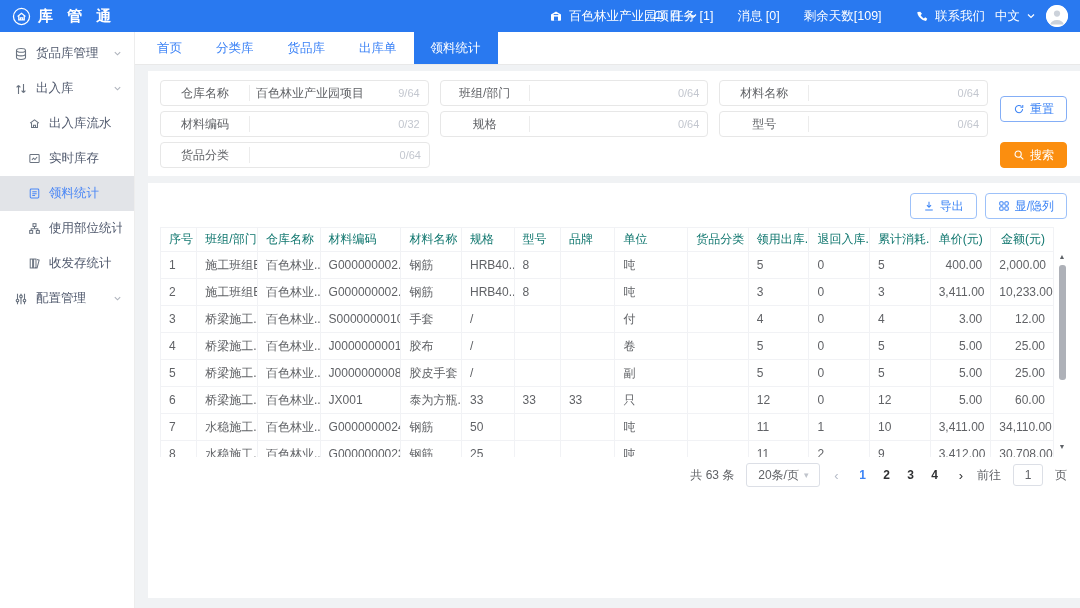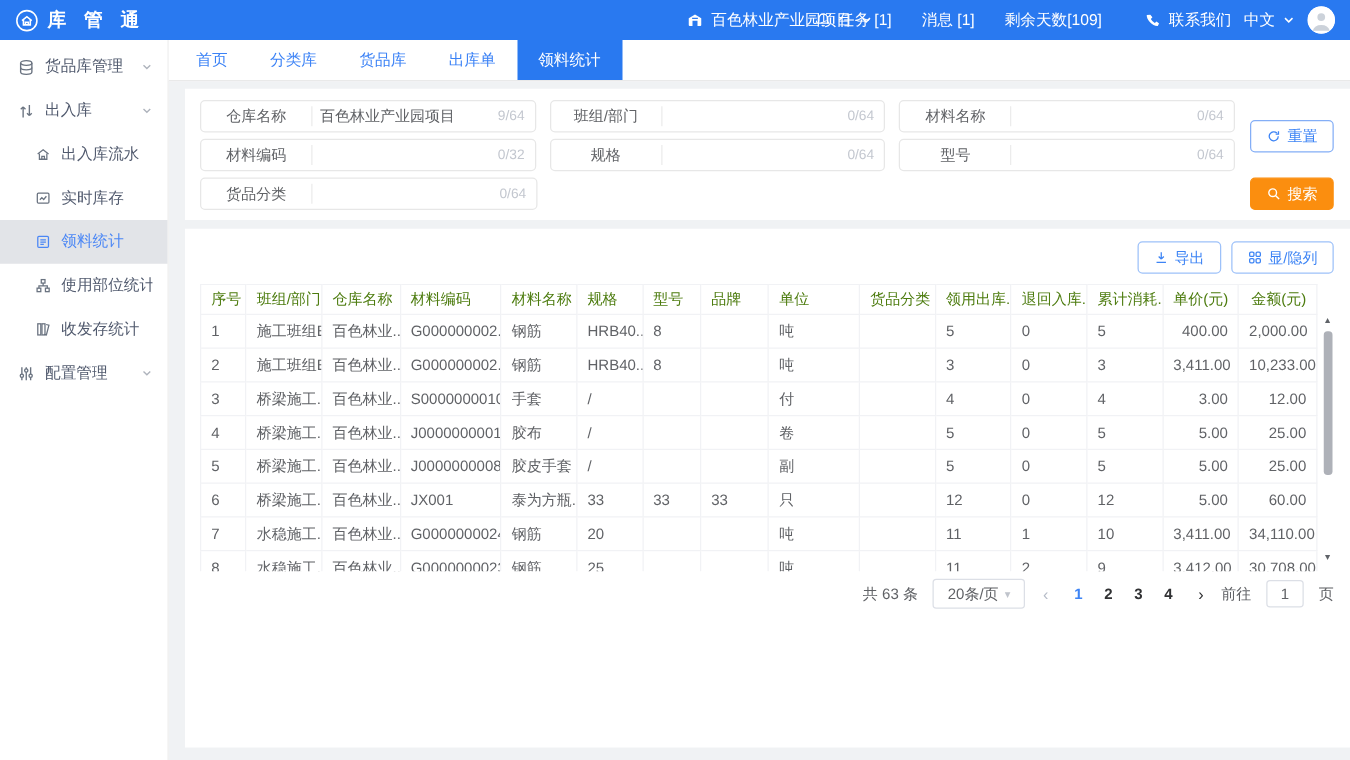--- a/index.html
+++ b/index.html
@@ -55,21 +55,21 @@
   .btn-reset { border: 1px solid #84aef6; color: #3d84f5; background: #fff; }
   .btn-search { border: 1px solid #fb8e0f; background: #fb8e0f; color: #fff; margin-top: 14px; }
 
   
   .table-panel { flex: 1; padding: 10px 13px 0 12px; display: flex; flex-direction: column; min-height: 0; }
   .toolbar { display: flex; justify-content: flex-end; gap: 8px; margin-bottom: 8px; flex-shrink: 0; }
   .tbtn { height: 26px; padding: 0 12px; border: 1px solid #9dc1f9; border-radius: 4px; color: #3d84f5; background: #fff; display: flex; align-items: center; gap: 5px; font-size: 12px; cursor: pointer; }
   .table-wrap { position: relative; height: 230px; overflow: hidden; flex-shrink: 0; }
   table { border-collapse: collapse; table-layout: fixed; width: calc(100% - 13px); }
   th, td { border: 1px solid #f1f2f5; padding: 0 8px; white-space: nowrap; overflow: hidden; text-align: left; font-weight: 400; }
-  th { height: 24px; color: #4d7c0f; background: #fff; }
+  th { height: 24px; color: #0f766e; background: #fff; }
   td { height: 27px; color: #606266; }
   .num-r { text-align: right; }
   .vscroll { position: absolute; right: 0; top: 24px; bottom: 0; width: 10px; }
   .vs-arrow { position: absolute; right: 1px; width: 8px; height: 8px; color: #5f6368; font-size: 7px; line-height: 8px; text-align: center; cursor: pointer; }
   .vs-thumb { position: absolute; right: 1px; width: 7px; top: 14px; height: 115px; background: #aeb1b8; border-radius: 3px; cursor: pointer; }
 
   
   .pagination { display: flex; align-items: center; justify-content: flex-end; gap: 12px; margin-top: 6px; color: #606266; flex-shrink: 0; }
   .psel { width: 74px; height: 24px; border: 1px solid #dcdfe6; border-radius: 3px; background: #fff; display: flex; align-items: center; justify-content: center; gap: 5px; cursor: pointer; }
   .psel .sel-chev { color: #c0c4cc; font-size: 9px; }
@@ -119,21 +119,21 @@
     <span class="tb-item">
       <span>
         <svg width="13" height="14" viewBox="0 0 14 14" fill="none" stroke="#fff" stroke-width="1.1">
           <path d="M7 1.8a3.6 3.6 0 0 0-3.6 3.6v2.5L2.3 9.7h9.4l-1.1-1.8V5.4A3.6 3.6 0 0 0 7 1.8z"></path>
             <path d="M5.9 11.4a1.2 1.2 0 0 0 2.2 0"></path>
         </svg>
       </span>
       <span>任务 [1]</span>
     </span>
     <span class="tb-item">
-      <span>消息 [1]</span>
+      <span>消息 [0]</span>
     </span>
     <span class="tb-item">
       <span>剩余天数[109]</span>
     </span>
   </div>
 
   <div class="tb-group g-right">
     <span class="tb-item">
       <span>
         <svg width="13" height="13" viewBox="0 0 14 14">
@@ -516,21 +516,21 @@
                   <td>12</td>
                   <td class="num-r">5.00</td>
                   <td class="num-r">60.00</td>
                 </tr>
                 <tr>
                   <td>7</td>
                   <td>水稳施工...</td>
                   <td>百色林业...</td>
                   <td>G0000000024</td>
                   <td>钢筋</td>
-                  <td>20</td>
+                  <td>50</td>
                   <td></td>
                   <td></td>
                   <td>吨</td>
                   <td></td>
                   <td>11</td>
                   <td>1</td>
                   <td>10</td>
                   <td class="num-r">3,411.00</td>
                   <td class="num-r">34,110.00</td>
                 </tr>

